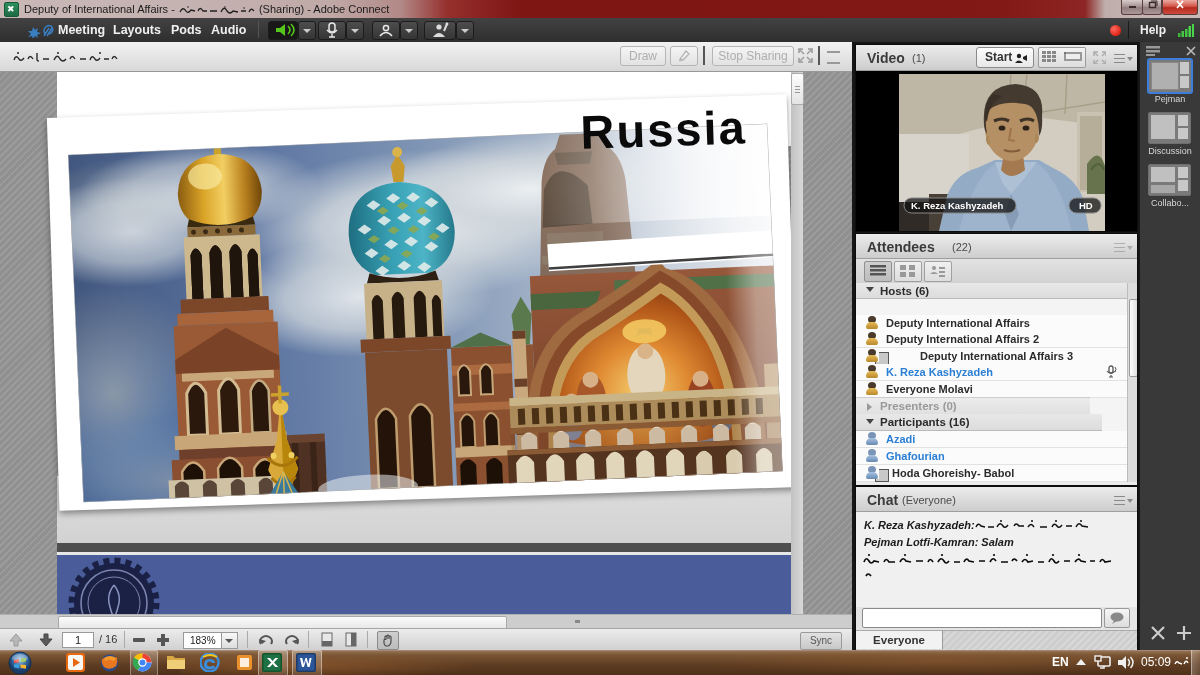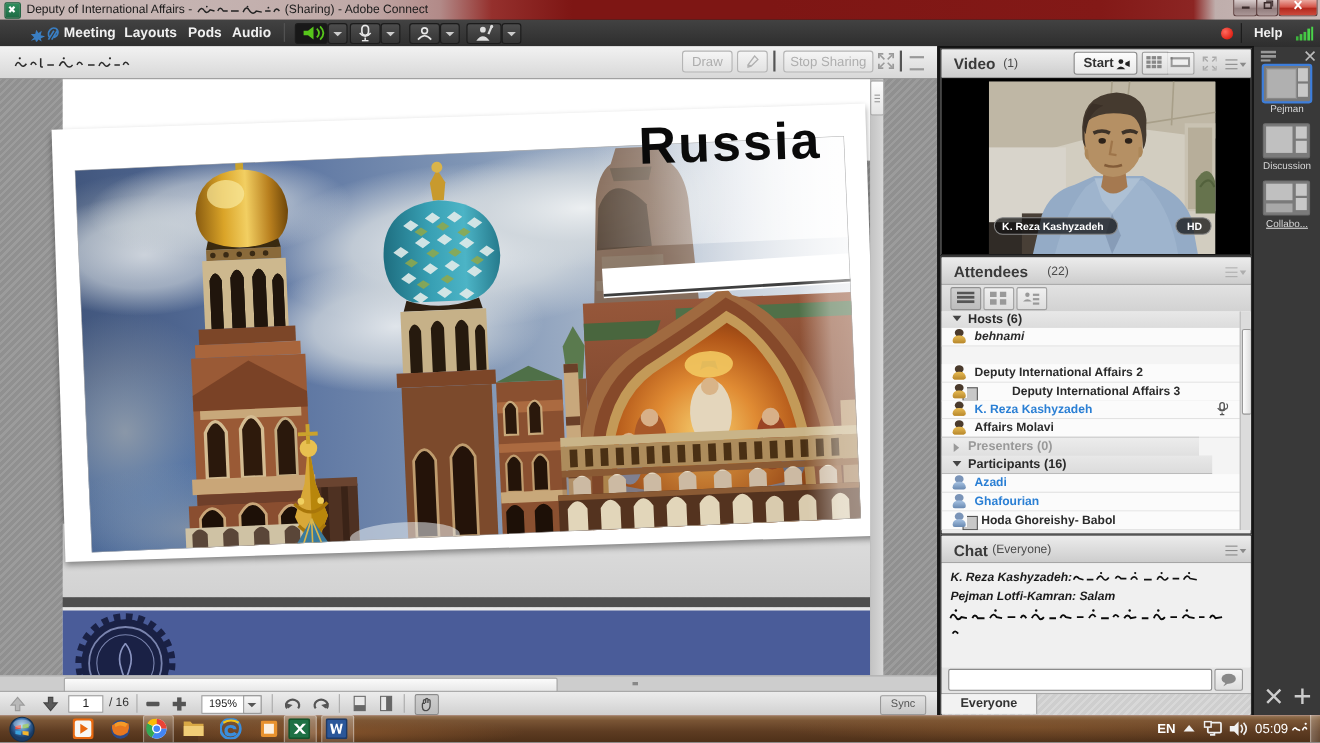--- a/index.html
+++ b/index.html
@@ -416,21 +416,21 @@
           <path d="M8 14 L2 7 H6 V2 H10 V7 H14 Z" fill="#5a5a5a" stroke="#444"></path>
         </svg>
       <div class="abs" style="left:62px;top:3px;width:30px;height:14px;background:#fff;border:1px solid #999;font-size:11px;text-align:center;line-height:14px;color:#222;">1</div>
       <div class="abs" style="left:99px;top:4px;font-size:11px;color:#333;">/ 16</div>
       <div class="abs" style="left:124px;top:2px;width:1px;height:17px;background:#aaa;"></div>
       <div class="abs" style="left:133px;top:9px;width:12px;height:4px;background:#555;border-radius:1px;"></div>
       <div class="abs" style="left:157px;top:5px;width:12px;height:12px;">
           <div style="position:absolute;left:0;top:4px;width:12px;height:4px;background:#555;"></div>
           <div style="position:absolute;left:4px;top:0;width:4px;height:12px;background:#555;"></div>
         </div>
-      <div class="abs" style="left:183px;top:3px;width:52px;height:15px;background:#fff;border:1px solid #999;font-size:10px;color:#222;line-height:15px;text-indent:6px;">195%</div>
+      <div class="abs" style="left:183px;top:3px;width:52px;height:15px;background:#fff;border:1px solid #999;font-size:10px;color:#222;line-height:15px;text-indent:6px;">183%</div>
       <div class="abs" style="left:221px;top:3px;width:15px;height:15px;background:linear-gradient(#f8f8f8,#ddd);border:1px solid #999;">
           <div style="position:absolute;left:3px;top:6px;border-left:4px solid transparent;border-right:4px solid transparent;border-top:4px solid #555;"></div>
         </div>
       <div class="abs" style="left:247px;top:2px;width:1px;height:17px;background:#aaa;"></div>
       <svg class="abs" style="left:258px;top:4px" width="16" height="14">
           <path d="M13 11 A6 5 0 1 0 3 11" fill="none" stroke="#555" stroke-width="2"></path>
           <path d="M1 6 l3 5 l4 -3 z" fill="#555"></path>
         </svg>
       <svg class="abs" style="left:284px;top:4px" width="16" height="14">
           <path d="M3 11 A6 5 0 1 1 13 11" fill="none" stroke="#555" stroke-width="2"></path>
@@ -543,44 +543,44 @@
               <rect x="9" y="2" width="6" height="2" fill="#999"></rect>
               <rect x="9" y="6" width="6" height="2" fill="#999"></rect>
               <rect x="9" y="10" width="6" height="2" fill="#999"></rect>
             </svg></div>
       </div>
       <div id="attlist" style="position:absolute;left:0;top:49px;width:281px;height:199px;background:#f4f4f4;overflow:hidden;font-size:11px;font-weight:bold;color:#2b2b2b;">
         <div style="position:absolute;left:0;top:0;width:281px;height:15px;background:linear-gradient(#e8e8e8,#dcdcdc);border-bottom:1px solid #bbb;">
             <span style="position:absolute;left:10px;top:4px;width:0;height:0;border-left:4px solid transparent;border-right:4px solid transparent;border-top:5px solid #444;"></span>
             <span style="position:absolute;left:24px;top:2px;font-size:11.5px;">Hosts (6)</span>
           </div>
-        <div class="arow" style="top:15px;">
+        <div class="arow" style="top:32px;">
             <span class="aico h"></span>
-            <span class="anm" style="font-style:italic;">behnami</span>
+            <span class="anm">Deputy International Affairs</span>
           </div>
         <div class="arow" style="top:48px;">
             <span class="aico h"></span>
             <span class="anm">Deputy International Affairs 2</span>
           </div>
         <div class="arow" style="top:65px;">
             <span class="aico h scr"></span>
             <span class="anm" style="left:36px;padding-left:28px;">Deputy International Affairs 3</span>
           </div>
         <div class="arow" style="top:81px;">
             <span class="aico h"></span>
             <span class="anm" style="color:#2a7fd4;">K. Reza Kashyzadeh</span>
             <svg width="13" height="14" style="position:absolute;right:10px;top:1px">
               <rect x="4" y="1" width="4" height="7" rx="2" fill="none" stroke="#555" stroke-width="1.3"></rect>
               <path d="M2 6 q4 5 8 0 M6 10 v2 M4 12 h4" stroke="#555" stroke-width="1.2" fill="none"></path>
               <path d="M10 2 q2 2 0 5" stroke="#555" stroke-width="1" fill="none"></path>
             </svg>
           </div>
         <div class="arow" style="top:98px;">
             <span class="aico h"></span>
-            <span class="anm">Affairs Molavi</span>
+            <span class="anm">Everyone Molavi</span>
           </div>
         <div style="position:absolute;left:0;top:114px;width:234px;height:16px;background:linear-gradient(#ececec,#e0e0e0);border-top:1px solid #ccc;border-bottom:1px solid #ccc;">
             <span style="position:absolute;left:11px;top:5px;width:0;height:0;border-top:4px solid transparent;border-bottom:4px solid transparent;border-left:5px solid #999;"></span>
             <span style="position:absolute;left:24px;top:2px;font-size:11.5px;color:#999;">Presenters (0)</span>
           </div>
         <div style="position:absolute;left:0;top:131px;width:246px;height:16px;background:linear-gradient(#e8e8e8,#dcdcdc);border-bottom:1px solid #bbb;">
             <span style="position:absolute;left:10px;top:5px;width:0;height:0;border-left:4px solid transparent;border-right:4px solid transparent;border-top:5px solid #444;"></span>
             <span style="position:absolute;left:24px;top:2px;font-size:11.5px;">Participants (16)</span>
           </div>
         <div class="arow" style="top:165px;">
@@ -661,21 +661,21 @@
       <div style="position:absolute;right:2px;top:2px;width:10px;height:11px;background:#c8c8c8;"></div>
       <div style="position:absolute;right:2px;top:15px;width:10px;height:11px;background:#c8c8c8;"></div>
     </div>
     <div class="thumblbl" style="top:104px;">Discussion</div>
     <div class="abs" style="left:8px;top:122px;width:41px;height:30px;border:1px solid #6e6e6e;border-radius:2px;background:#7a7a7a;">
       <div style="position:absolute;left:2px;top:2px;width:24px;height:15px;background:#c0c0c0;"></div>
       <div style="position:absolute;left:2px;bottom:2px;width:24px;height:8px;background:#a8a8a8;"></div>
       <div style="position:absolute;right:2px;top:2px;width:10px;height:11px;background:#c8c8c8;"></div>
       <div style="position:absolute;right:2px;top:15px;width:10px;height:11px;background:#c8c8c8;"></div>
     </div>
-    <div class="thumblbl" style="top:156px;text-decoration:underline;">Collabo...</div>
+    <div class="thumblbl" style="top:156px;">Collabo...</div>
     <svg class="abs" style="left:10px;top:583px" width="16" height="16">
         <path d="M2 2 L14 14 M14 2 L2 14" stroke="#ccc" stroke-width="2.2"></path>
       </svg>
     <svg class="abs" style="left:36px;top:583px" width="16" height="16">
         <path d="M8 1 V15 M1 8 H15" stroke="#ccc" stroke-width="2.2"></path>
       </svg>
   </div>
   <div class="abs" id="taskbar">
     <div style="position:absolute;inset:0;background:linear-gradient(#9a7a58,#7a5535 20%,#5e3c22 60%,#4e3018);"></div>
     <div style="position:absolute;left:0;top:0;width:1200px;height:1px;background:#b99;opacity:.5;"></div>

